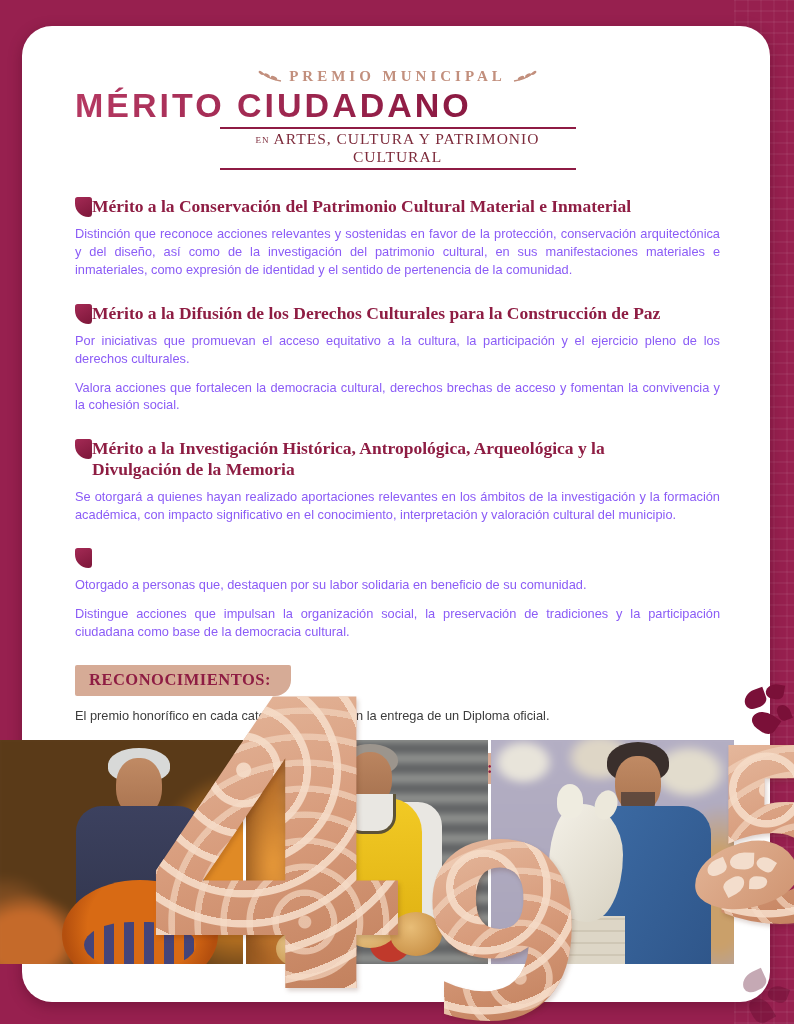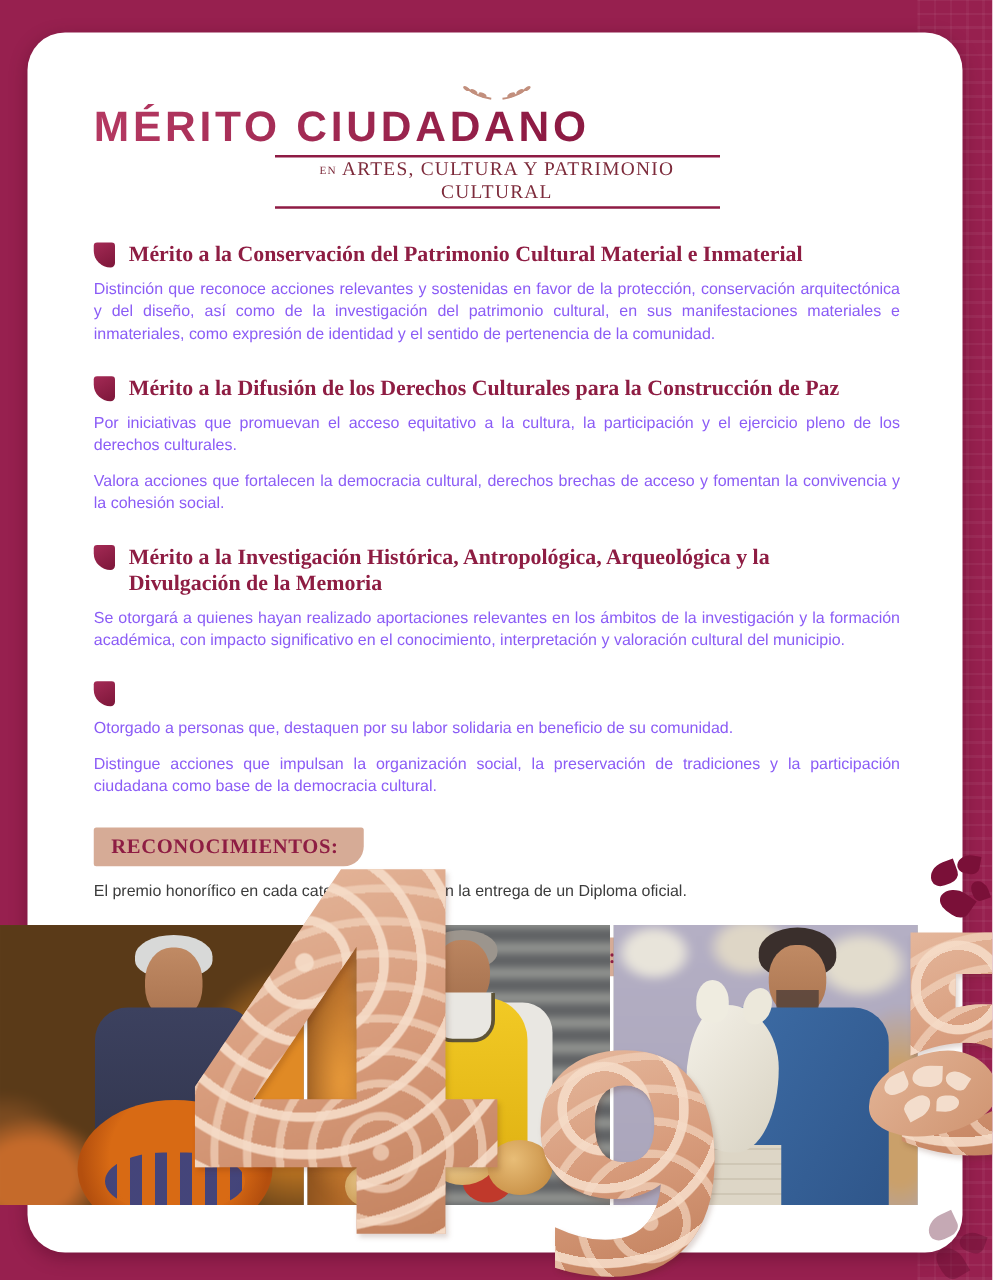--- a/index.html
+++ b/index.html
@@ -27,21 +27,21 @@
   @supports (-webkit-background-clip:text) { .main-title { color:transparent; } }
   .subtitle-wrap { width:356px; margin:2px auto 0; border-top:2px solid #8e1b44;
       border-bottom:2px solid #8e1b44; padding:1px 0 2px; text-align:center;
       font-family:"Liberation Serif", serif; font-weight:normal; color:#7d2b3b; }
   .subtitle-prefix { font-size:9px; letter-spacing:1px; vertical-align:1px; }
   .subtitle { font-size:15.5px; letter-spacing:1px; }
 
   
   .sections { margin-top:26px; }
   .sec { margin-bottom:24px; }
-  .sec-head { display:flex; align-items:flex-start; gap:11px; margin-bottom:8px; }
+  .sec-head { display:flex; align-items:flex-start; gap:0; margin-bottom:8px; }
   .ribbon { flex:0 0 auto; width:17px; height:20px; margin-top:1px;
       background:linear-gradient(150deg,#a42a55,#7c1639); border-radius:3px 3px 4px 15px; }
   .sec h2 { font-family:"Liberation Serif", serif; font-weight:bold; font-size:17.5px;
       line-height:1.18; color:#8e1d43; }
   .sec p { font-size:12.8px; line-height:1.4; color:#8b5cf6; text-align:justify; }
   .sec p + p { margin-top:11px; }
 
   
   .band { display:inline-block; background:#d6ab96; border-radius:2px 2px 16px 2px;
       padding:5px 20px 6px 14px; font-family:"Liberation Serif", serif; font-weight:bold;
@@ -154,20 +154,21 @@
 
   <div class="card">
 
     <div class="kicker-row">
       <svg class="flourish left" viewBox="0 0 26 14">
         <path d="M1 11 C8 10 14 8 20 3" stroke="#c28f7d" stroke-width="1.6" fill="none"></path>
         <ellipse cx="8" cy="8" rx="3.4" ry="1.7" fill="#c28f7d" transform="rotate(-25 8 8)"></ellipse>
         <ellipse cx="15" cy="5.4" rx="3.2" ry="1.6" fill="#c28f7d" transform="rotate(-30 15 5.4)"></ellipse>
         <ellipse cx="21" cy="2.8" rx="2.8" ry="1.4" fill="#c28f7d" transform="rotate(-35 21 2.8)"></ellipse>
       </svg>
+      <span class="kicker">PREMIO MUNICIPAL</span>
       <svg class="flourish" viewBox="0 0 26 14">
         <path d="M1 11 C8 10 14 8 20 3" stroke="#c28f7d" stroke-width="1.6" fill="none"></path>
         <ellipse cx="8" cy="8" rx="3.4" ry="1.7" fill="#c28f7d" transform="rotate(-25 8 8)"></ellipse>
         <ellipse cx="15" cy="5.4" rx="3.2" ry="1.6" fill="#c28f7d" transform="rotate(-30 15 5.4)"></ellipse>
         <ellipse cx="21" cy="2.8" rx="2.8" ry="1.4" fill="#c28f7d" transform="rotate(-35 21 2.8)"></ellipse>
       </svg>
     </div>
 
     <div class="main-title">MÉRITO CIUDADANO</div>
 

